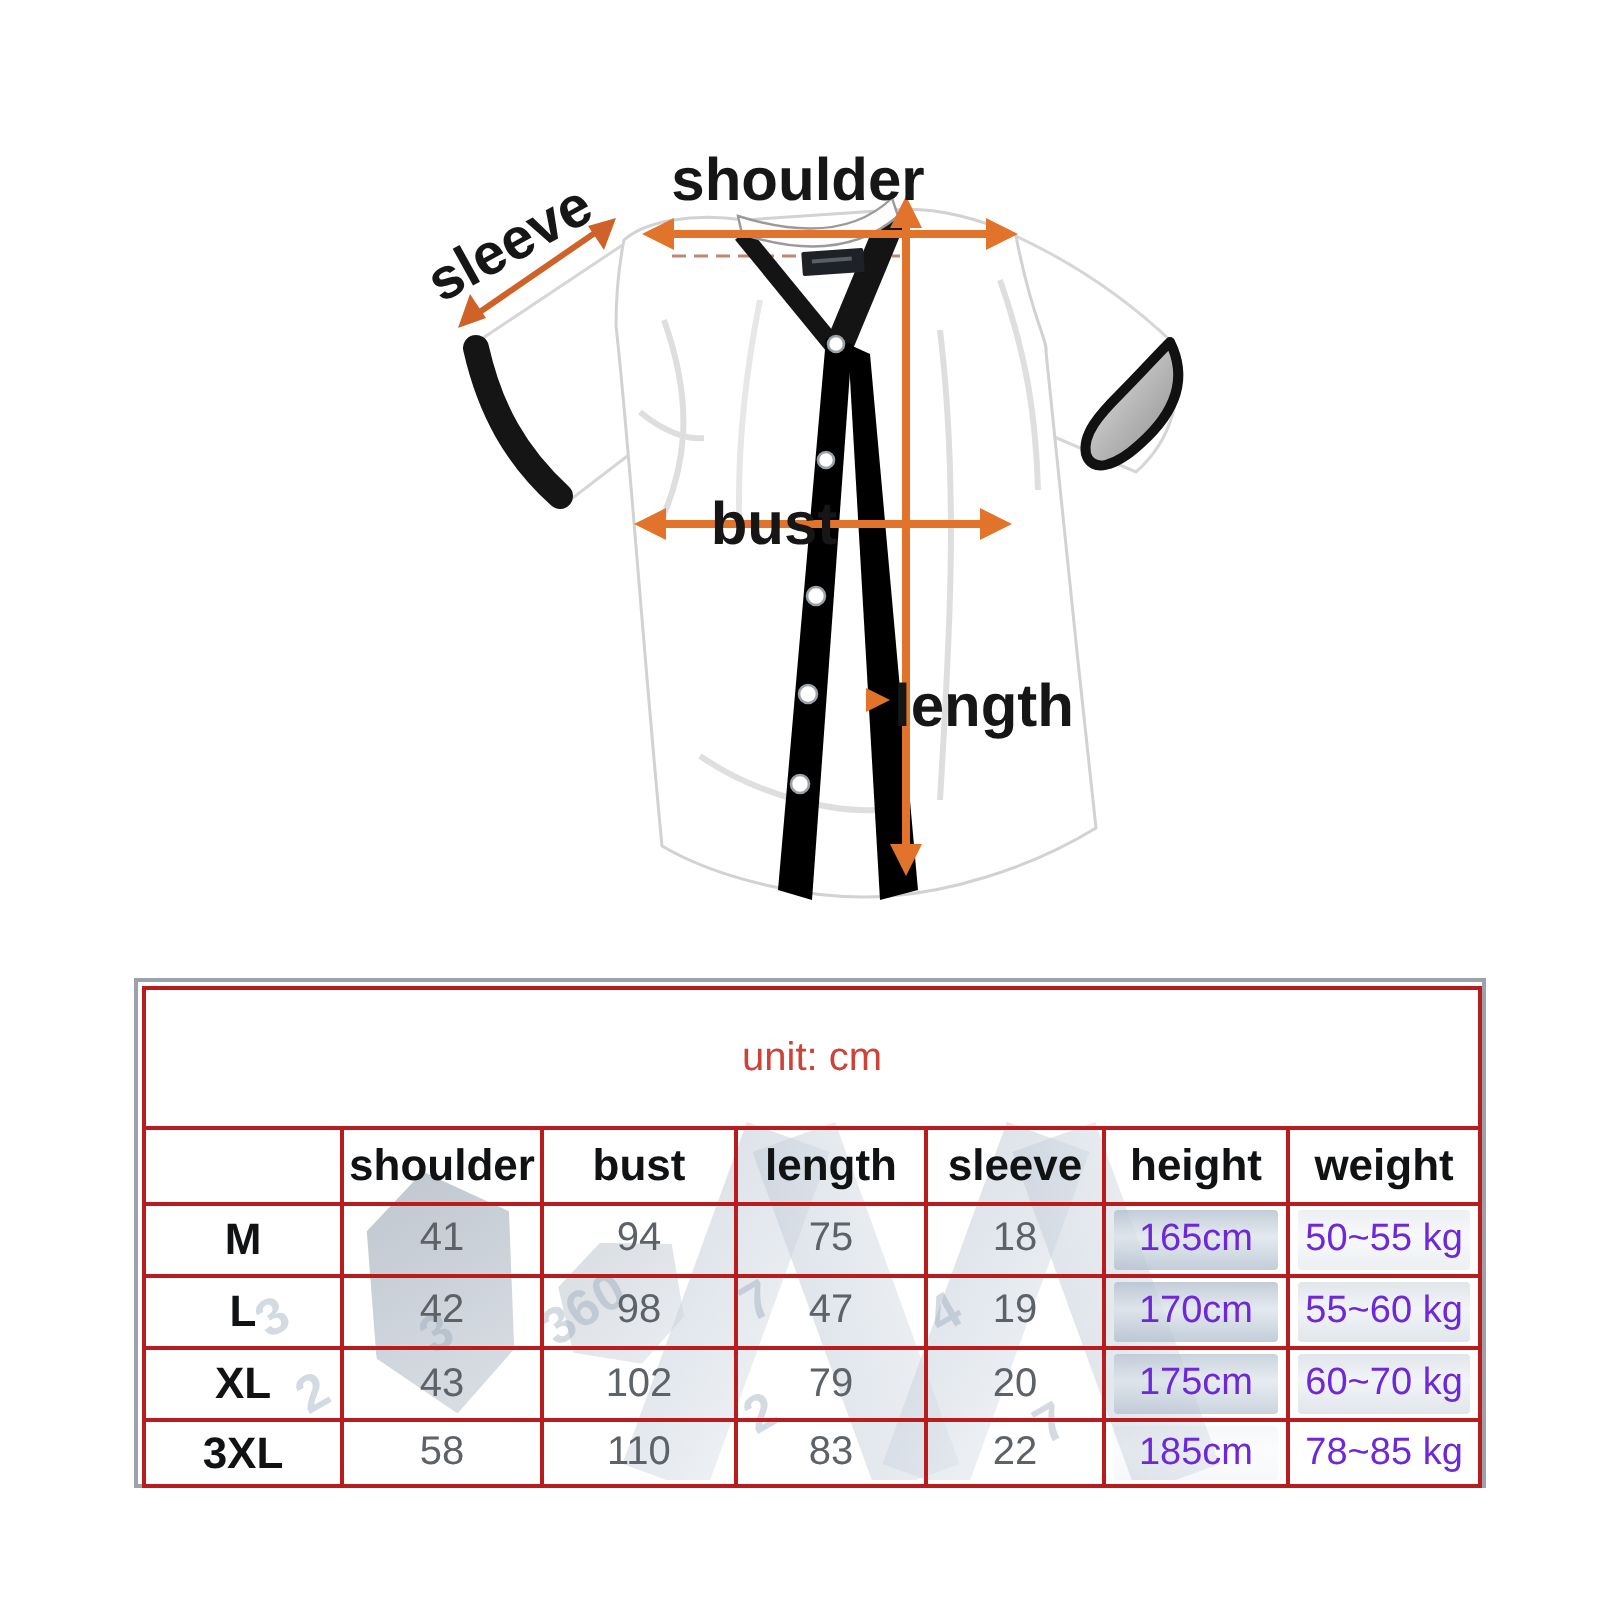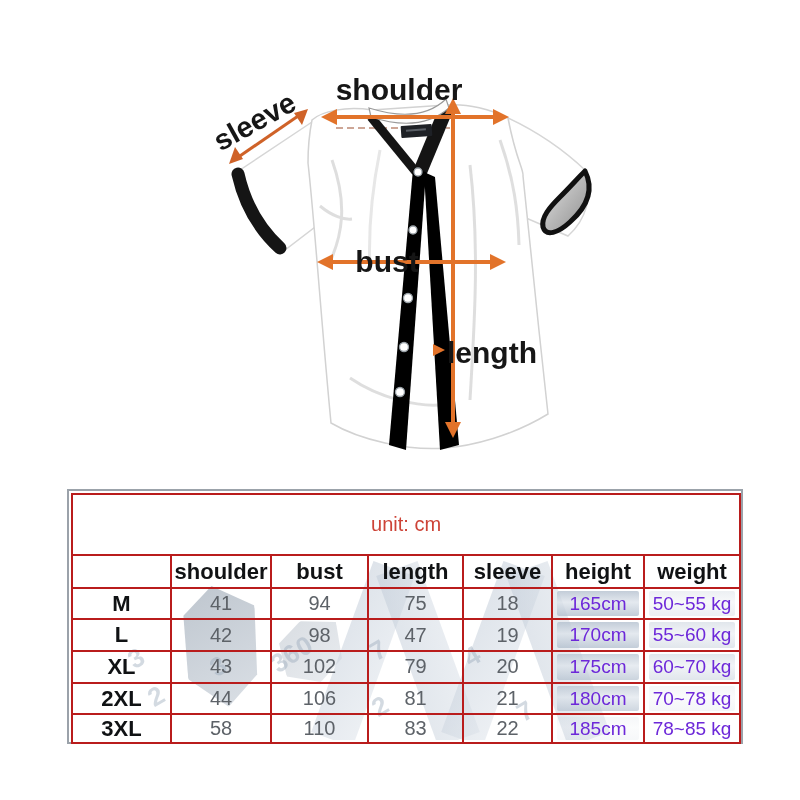--- a/index.html
+++ b/index.html
@@ -203,29 +203,20 @@
       <tr style="height:31px;">
         <td class="size-lbl">XL</td>
         <td class="num">43</td>
         <td class="num">102</td>
         <td class="num">79</td>
         <td class="num">20</td>
         <td><span class="shade op70"></span><span class="hw">175cm</span></td>
         <td><span class="shade op40"></span><span class="hw">60~70 kg</span></td>
       </tr>
 
-      <tr style="height:31px;">
-        <td class="size-lbl">2XL</td>
-        <td class="num">44</td>
-        <td class="num">106</td>
-        <td class="num">81</td>
-        <td class="num">21</td>
-        <td><span class="shade op65"></span><span class="hw">180cm</span></td>
-        <td><span class="shade op15"></span><span class="hw">70~78 kg</span></td>
-      </tr>
 
       <tr style="height:27px;">
         <td class="size-lbl">3XL</td>
         <td class="num">58</td>
         <td class="num">110</td>
         <td class="num">83</td>
         <td class="num">22</td>
         <td><span class="shade op12"></span><span class="hw">185cm</span></td>
         <td><span class="hw">78~85 kg</span></td>
       </tr>

